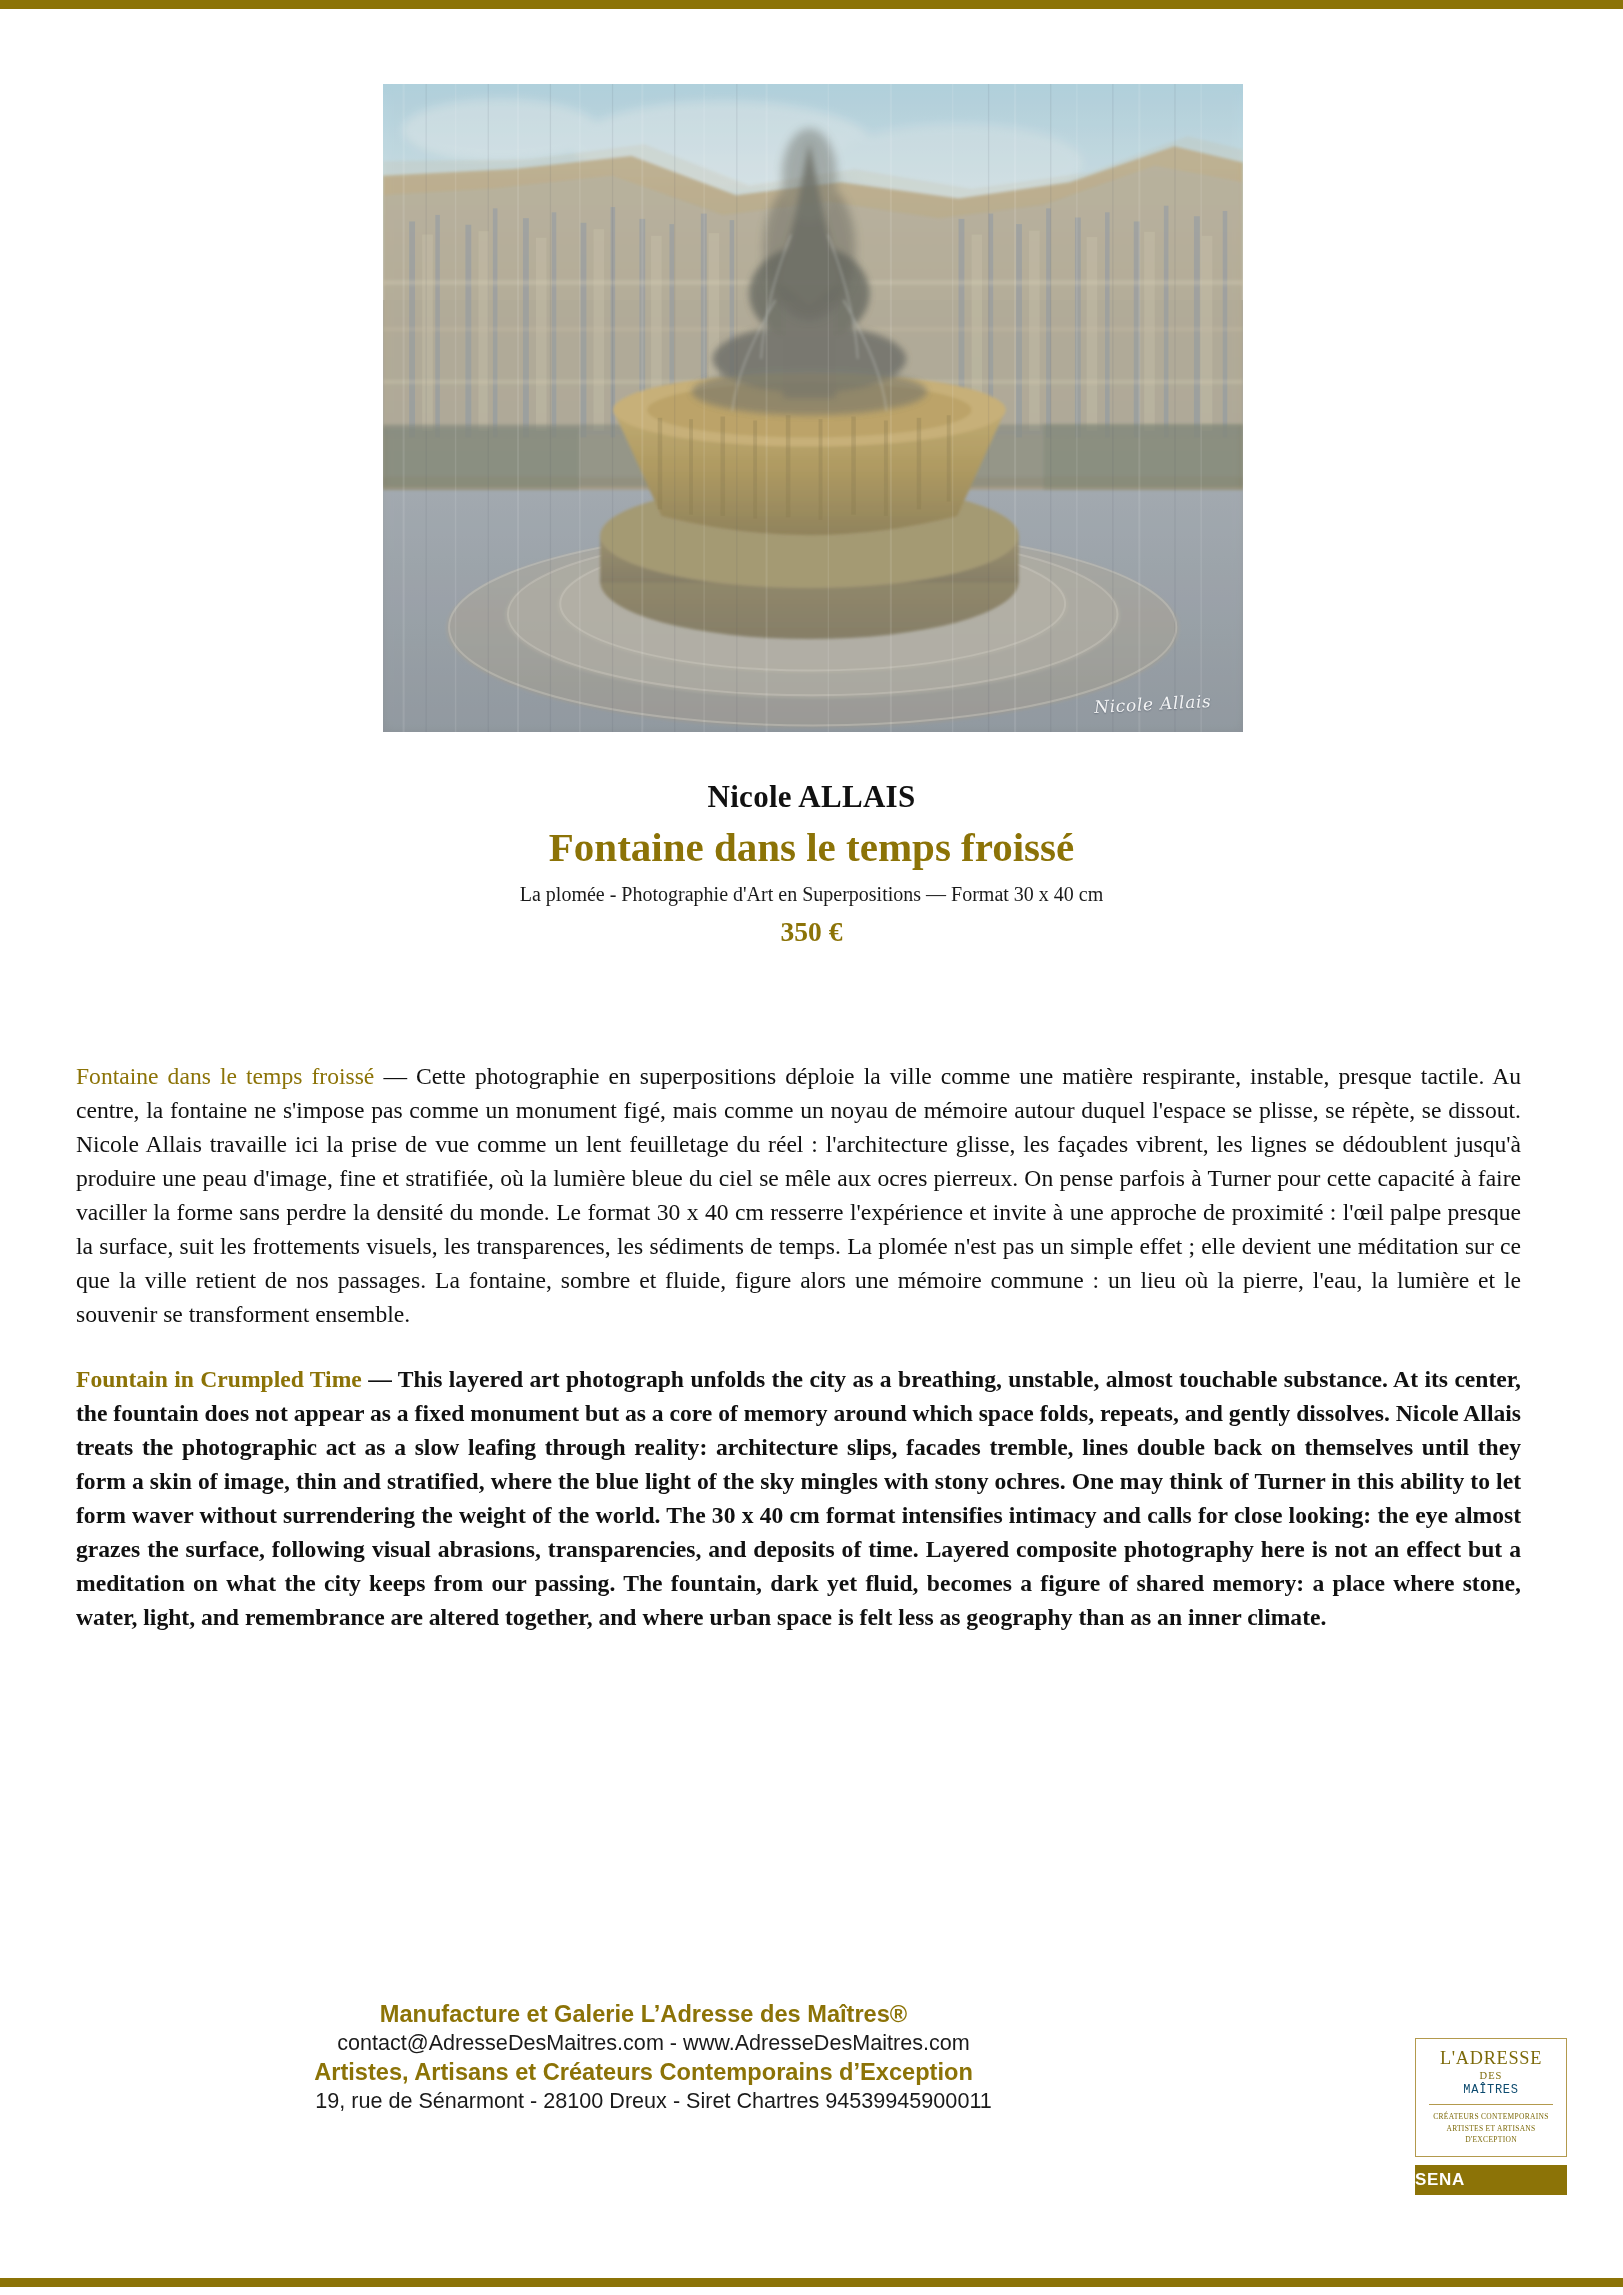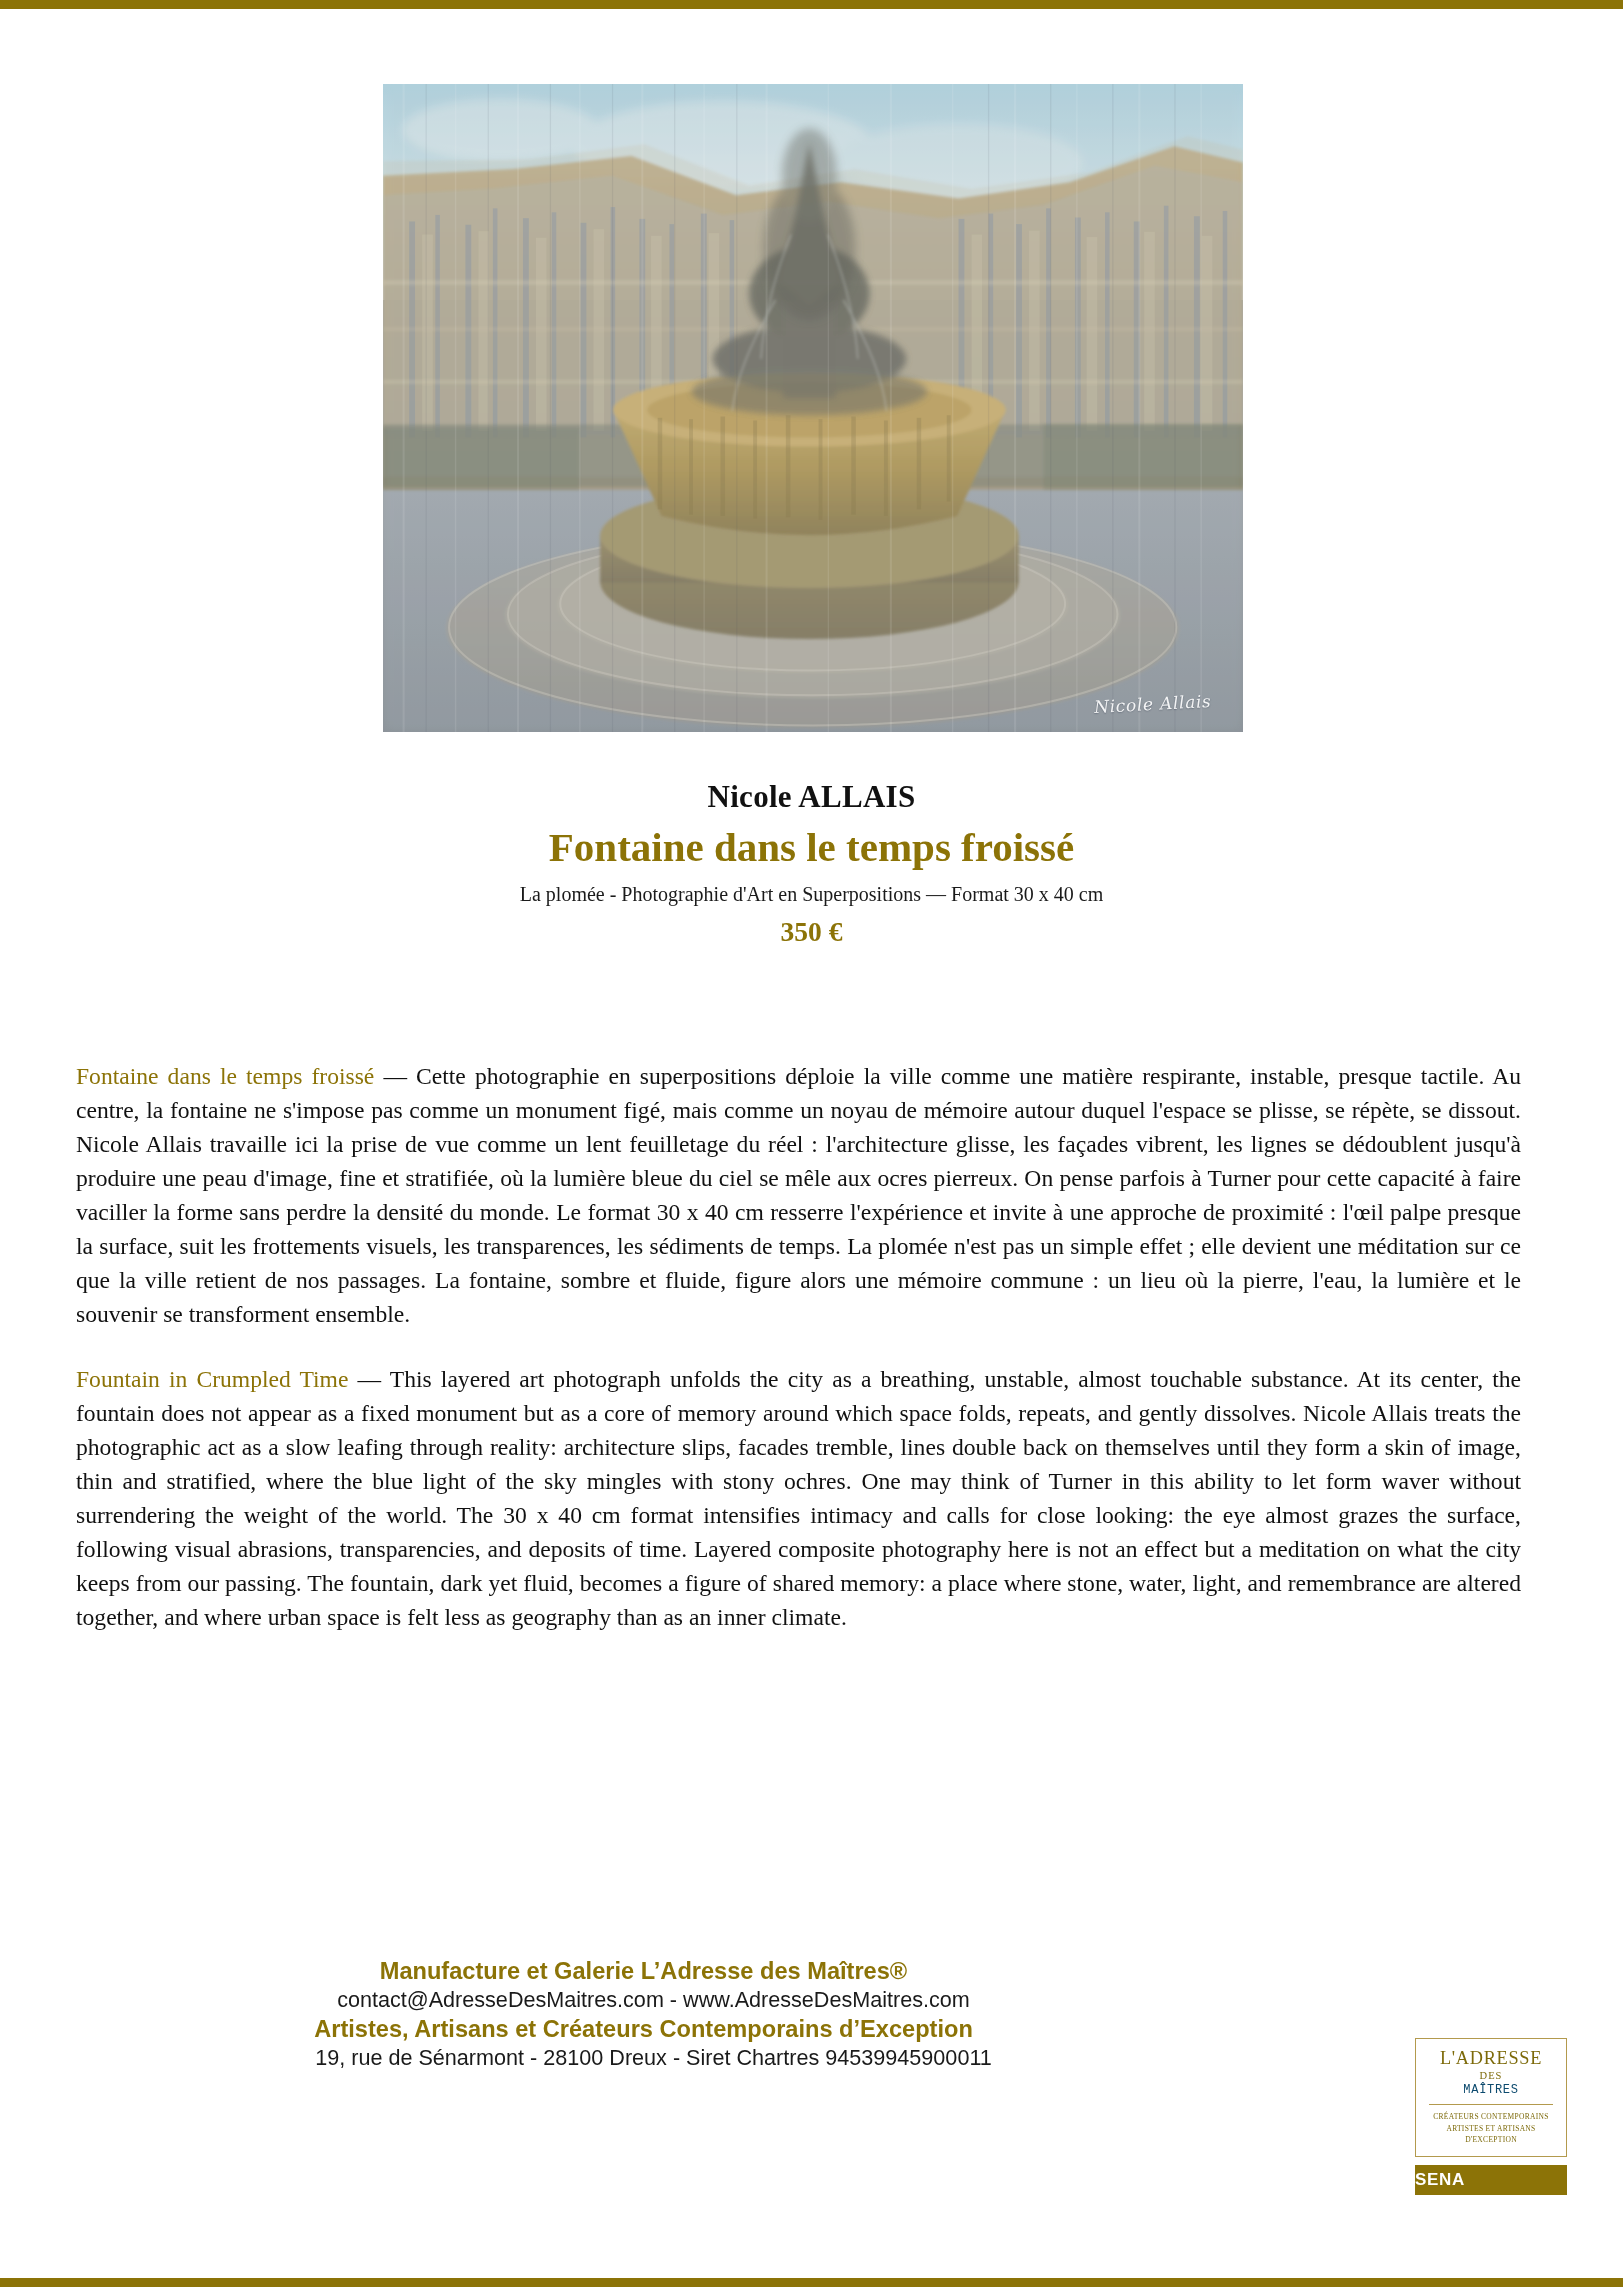--- a/index.html
+++ b/index.html
@@ -109,30 +109,30 @@
   }
   .desc-para {
     font-family: "Liberation Serif", serif;
     font-size: 23.6px;
     line-height: 1.44;
     color: #111111;
     text-align: justify;
     margin: 0 0 31px 0;
     hyphens: none;
   }
-  .desc-para:last-child { margin-bottom: 8px; }
+  .desc-para:last-child { margin-bottom: 8px; font-weight: bold; }
   .lead-title {
     color: #8c7307;
   }
 
   
   .footer {
     position: absolute;
     left: 0;
-    top: 1956px;
+    top: 1999px;
     width: 1287px;
     text-align: center;
     font-family: "Liberation Sans", sans-serif;
   }
   .footer-line {
     line-height: 1.28;
     white-space: nowrap;
   }
   .footer-line.gold {
     color: #8c7307;

